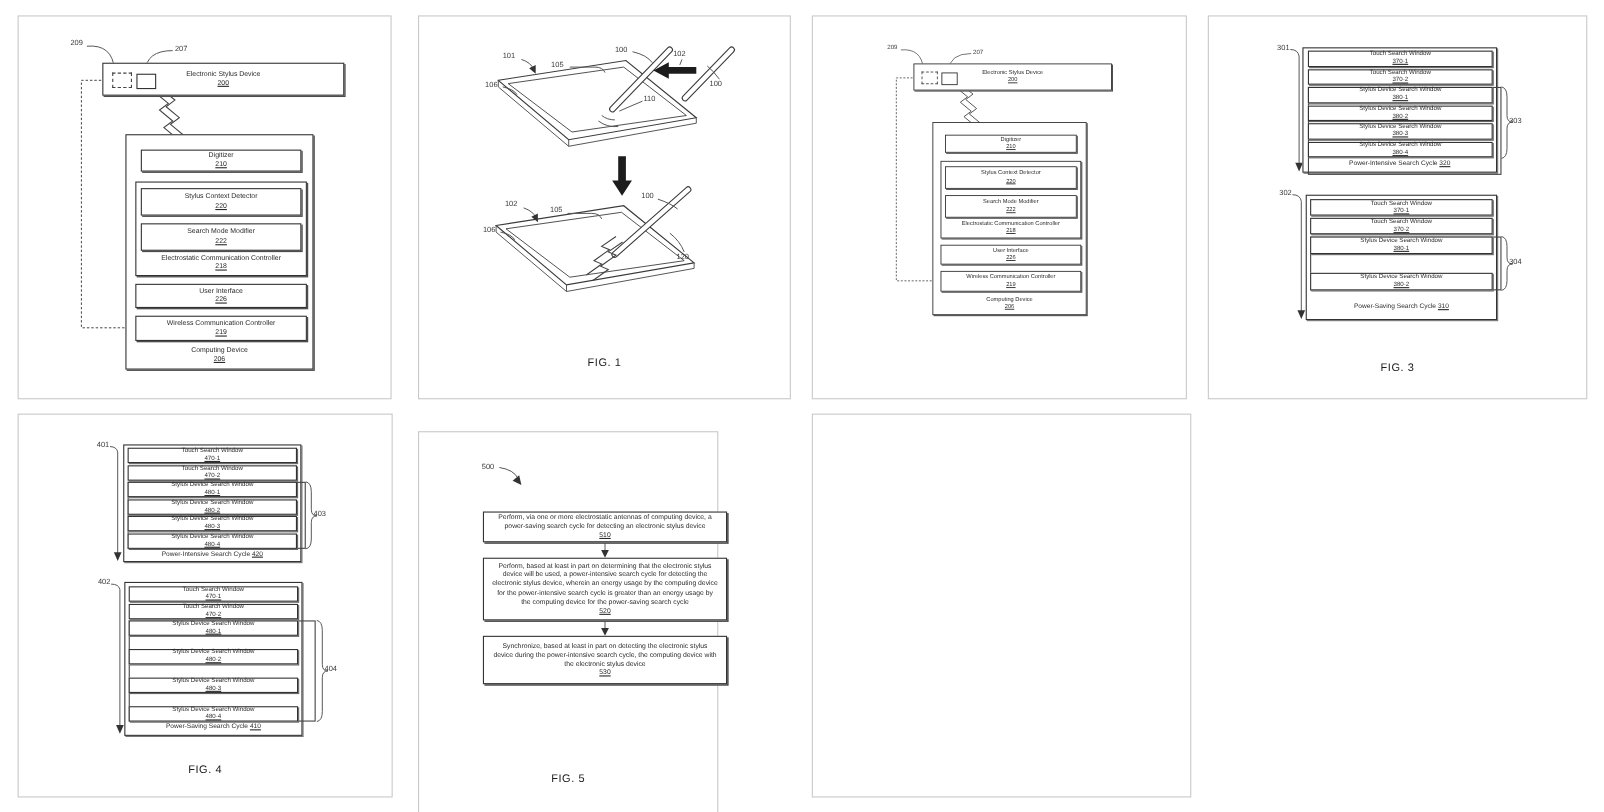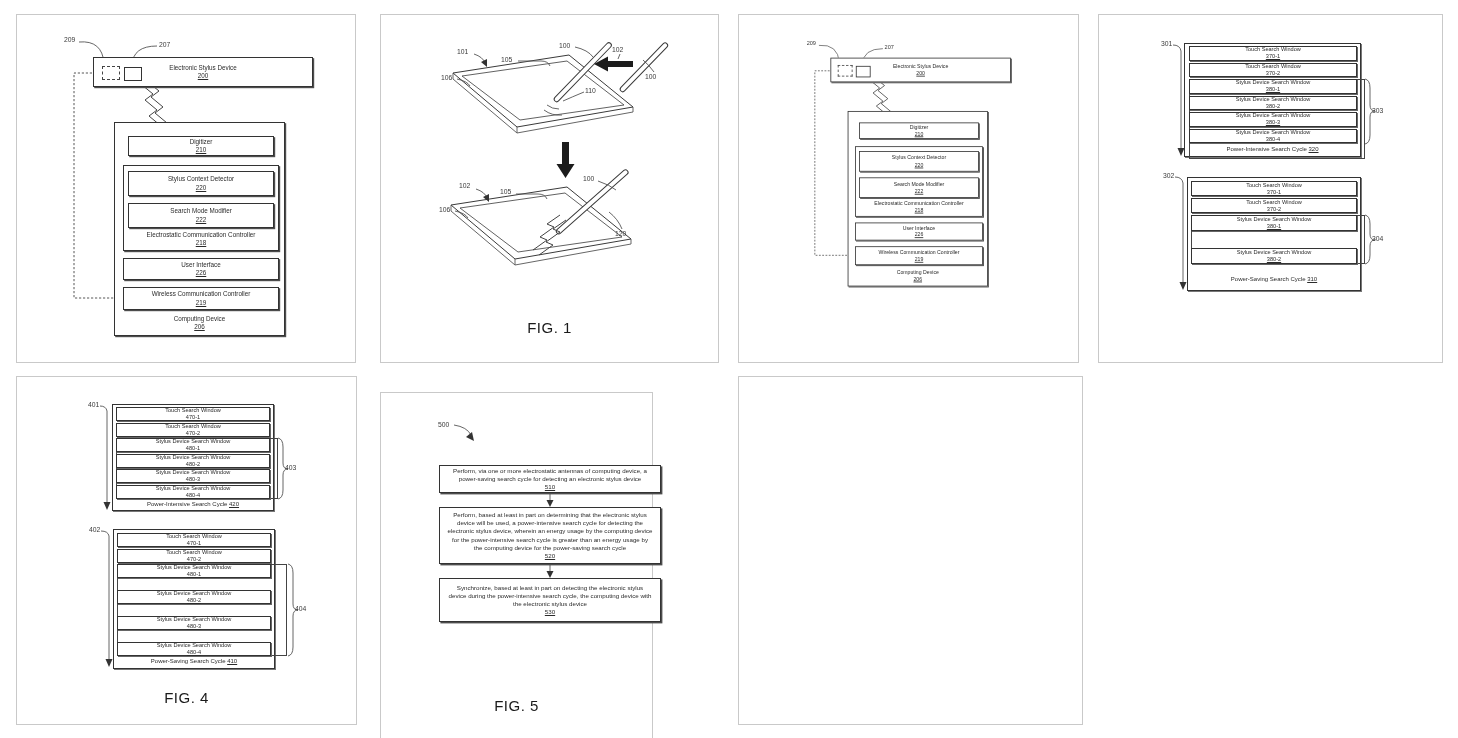--- a/index.html
+++ b/index.html
@@ -1,19 +1,19 @@
 <!DOCTYPE html>
 <html><head>
 <meta charset="utf-8">
 <style>
   * { margin:0; padding:0; box-sizing:border-box; }
   html,body { width:1458px; height:738px; background:#fff; overflow:hidden;
               font-family:"Liberation Sans", sans-serif; color:#222; }
   .card { position:absolute; background:#fff; border:1px solid #c9c9c9; }
-  .cap  { position:absolute; left:0; width:100%; text-align:center; font-size:15px;
+  .cap  { position:absolute; left:0; width:100%; text-align:center; font-size:10px;
           color:#1a1a1a; letter-spacing:0.5px; }
   
   .rlbl { position:absolute; font-size:6.8px; color:#3a3a3a; white-space:nowrap; }
   .pbox { position:absolute; border:1px solid #333; background:#fff;
           box-shadow:1.2px 1.2px 0 #4d4d4d; display:flex; flex-direction:column;
           align-items:center; justify-content:center; text-align:center;
           font-size:6.3px; line-height:1.3; color:#2b2b2b; }
   .obox { position:absolute; border:1px solid #333; background:#fff;
           box-shadow:1.2px 1.2px 0 #4d4d4d; }
   .ctext{ position:absolute; text-align:center; font-size:6.3px; line-height:1.3; color:#2b2b2b; }
@@ -269,20 +269,21 @@
   </div>
   <div class="rw" style="left:92px;top:233px;width:166px;height:16px">
     <div>Stylus Device Search Window</div>
     <div class="ref">380-2</div>
   </div>
   <div class="cycfoot" style="left:88px;top:261px;width:174px">
     <span>Power-Saving Search Cycle</span>
     <span class="ref">310</span>
   </div>
   <div class="rlbl" style="left:273px;top:220px">304</div>
+  <div class="cap" style="bottom:22px">FIG. 3</div>
 </div>
 
 <div class="card" style="left:16px;top:376px;width:341px;height:349px">
   <svg class="ovl" width="341" height="349" viewBox="0 0 341 349">
     <path class="ln" d="M83,29 Q89,29 90,34"></path>
     <line class="ln" x1="90" y1="34" x2="90" y2="126"></line>
     <polygon class="ah" points="90,133 86.5,125 93.5,125"></polygon>
     <path class="ln" d="M261,61 q5,1 5,9 L266,86 q0,6 5,6 q-5,0 -5,6 L266,113 q0,8 -5,9"></path>
     <path class="ln" d="M84,154 Q91,154 92,159"></path>
     <line class="ln" x1="92" y1="159" x2="92" y2="283"></line>

